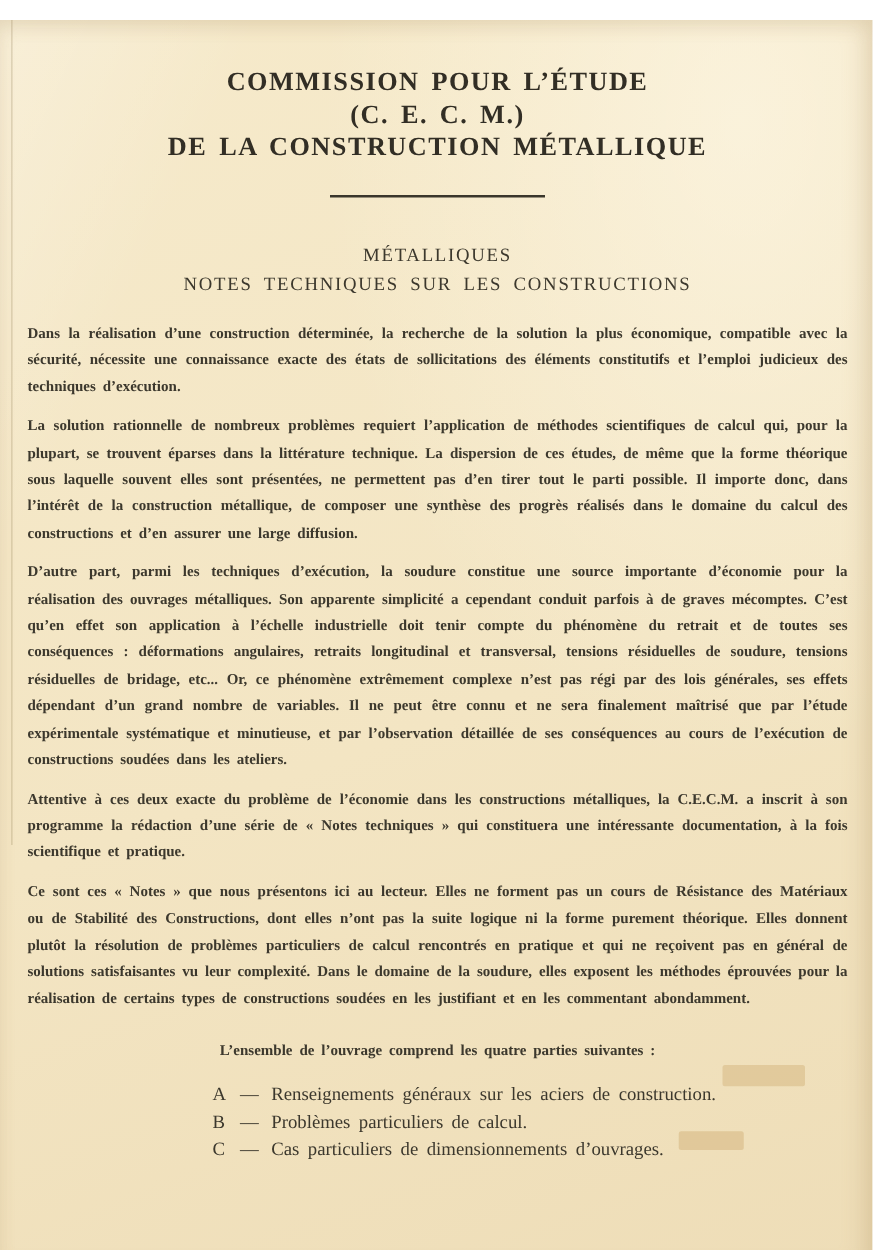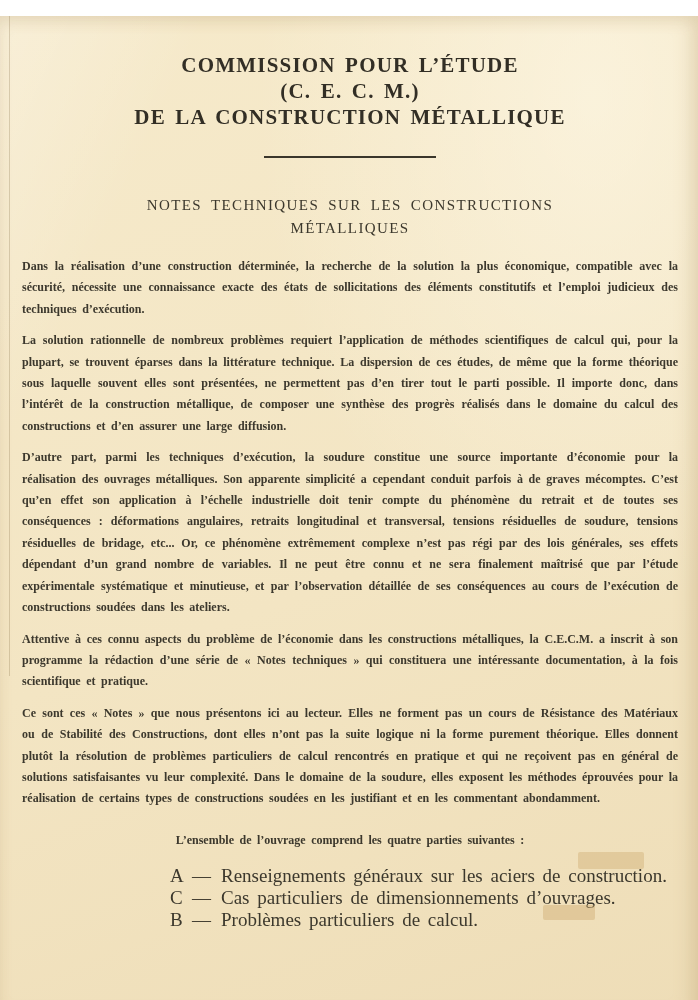--- a/index.html
+++ b/index.html
@@ -69,21 +69,21 @@
     font-size: 12px;
     line-height: 21.4px;
     text-align: justify;
     word-spacing: 2.5px;
     font-weight: bold;
   }
   p.list-intro { margin-top: 20px; margin-bottom: 14px; text-align: center; }
 
   .parts-list { margin: 0 0 18px 148px; }
   .part-row {
-    font-size: 19px;
+    font-size: 15px;
     line-height: 22px;
     word-spacing: 3px;
     white-space: nowrap;
   }
   .part-letter { display: inline-block; width: 16px; }
   .part-dash { display: inline-block; margin: 0 10px 0 6px; }
 </style>
 </head>
 <body>
 
@@ -93,42 +93,42 @@
 
   <header class="masthead">
     <span class="t-line">COMMISSION POUR L’ÉTUDE</span>
     <span class="t-line">(C. E. C. M.)</span>
     <span class="t-line">DE LA CONSTRUCTION MÉTALLIQUE</span>
   </header>
 
   <hr class="rule">
 
   <div class="doc-subtitle">
+    <span class="s-line">MÉTALLIQUES</span>
     <span class="s-line">NOTES TECHNIQUES SUR LES CONSTRUCTIONS</span>
-    <span class="s-line">MÉTALLIQUES</span>
   </div>
 
   <main class="body-text">
     <p>Dans la réalisation d’une construction déterminée, la recherche de la solution la plus économique, compatible avec la sécurité, nécessite une connaissance exacte des états de sollicitations des éléments constitutifs et l’emploi judicieux des techniques d’exécution.</p>
     <p>La solution rationnelle de nombreux problèmes requiert l’application de méthodes scientifiques de calcul qui, pour la plupart, se trouvent éparses dans la littérature technique. La dispersion de ces études, de même que la forme théorique sous laquelle souvent elles sont présentées, ne permettent pas d’en tirer tout le parti possible. Il importe donc, dans l’intérêt de la construction métallique, de composer une synthèse des progrès réalisés dans le domaine du calcul des constructions et d’en assurer une large diffusion.</p>
     <p>D’autre part, parmi les techniques d’exécution, la soudure constitue une source importante d’économie pour la réalisation des ouvrages métalliques. Son apparente simplicité a cependant conduit parfois à de graves mécomptes. C’est qu’en effet son application à l’échelle industrielle doit tenir compte du phénomène du retrait et de toutes ses conséquences : déformations angulaires, retraits longitudinal et transversal, tensions résiduelles de soudure, tensions résiduelles de bridage, etc... Or, ce phénomène extrêmement complexe n’est pas régi par des lois générales, ses effets dépendant d’un grand nombre de variables. Il ne peut être connu et ne sera finalement maîtrisé que par l’étude expérimentale systématique et minutieuse, et par l’observation détaillée de ses conséquences au cours de l’exécution de constructions soudées dans les ateliers.</p>
-    <p>Attentive à ces connu aspects du problème de l’économie dans les constructions métalliques, la C.E.C.M. a inscrit à son programme la rédaction d’une série de « Notes techniques » qui constituera une intéressante documentation, à la fois scientifique et pratique.</p>
+    <p>Attentive à ces deux exacte du problème de l’économie dans les constructions métalliques, la C.E.C.M. a inscrit à son programme la rédaction d’une série de « Notes techniques » qui constituera une intéressante documentation, à la fois scientifique et pratique.</p>
     <p>Ce sont ces « Notes » que nous présentons ici au lecteur. Elles ne forment pas un cours de Résistance des Matériaux ou de Stabilité des Constructions, dont elles n’ont pas la suite logique ni la forme purement théorique. Elles donnent plutôt la résolution de problèmes particuliers de calcul rencontrés en pratique et qui ne reçoivent pas en général de solutions satisfaisantes vu leur complexité. Dans le domaine de la soudure, elles exposent les méthodes éprouvées pour la réalisation de certains types de constructions soudées en les justifiant et en les commentant abondamment.</p>
 
     <p class="list-intro">L’ensemble de l’ouvrage comprend les quatre parties suivantes :</p>
 
     <div class="parts-list">
       <div class="part-row">
         <span class="part-letter">A</span><span class="part-dash">—</span><span class="part-text">Renseignements généraux sur les aciers de construction.</span>
       </div>
       <div class="part-row">
-        <span class="part-letter">C</span><span class="part-dash">—</span><span class="part-text">Cas particuliers de dimensionnements d’ouvrages.</span>
+        <span class="part-letter">B</span><span class="part-dash">—</span><span class="part-text">Problèmes particuliers de calcul.</span>
       </div>
       <div class="part-row">
-        <span class="part-letter">B</span><span class="part-dash">—</span><span class="part-text">Problèmes particuliers de calcul.</span>
+        <span class="part-letter">C</span><span class="part-dash">—</span><span class="part-text">Cas particuliers de dimensionnements d’ouvrages.</span>
       </div>
 
     </div>
 
   </main>
 
   <div class="stain-1"></div>
   <div class="stain-2"></div>
   <div class="bottom-edge"></div>
 

